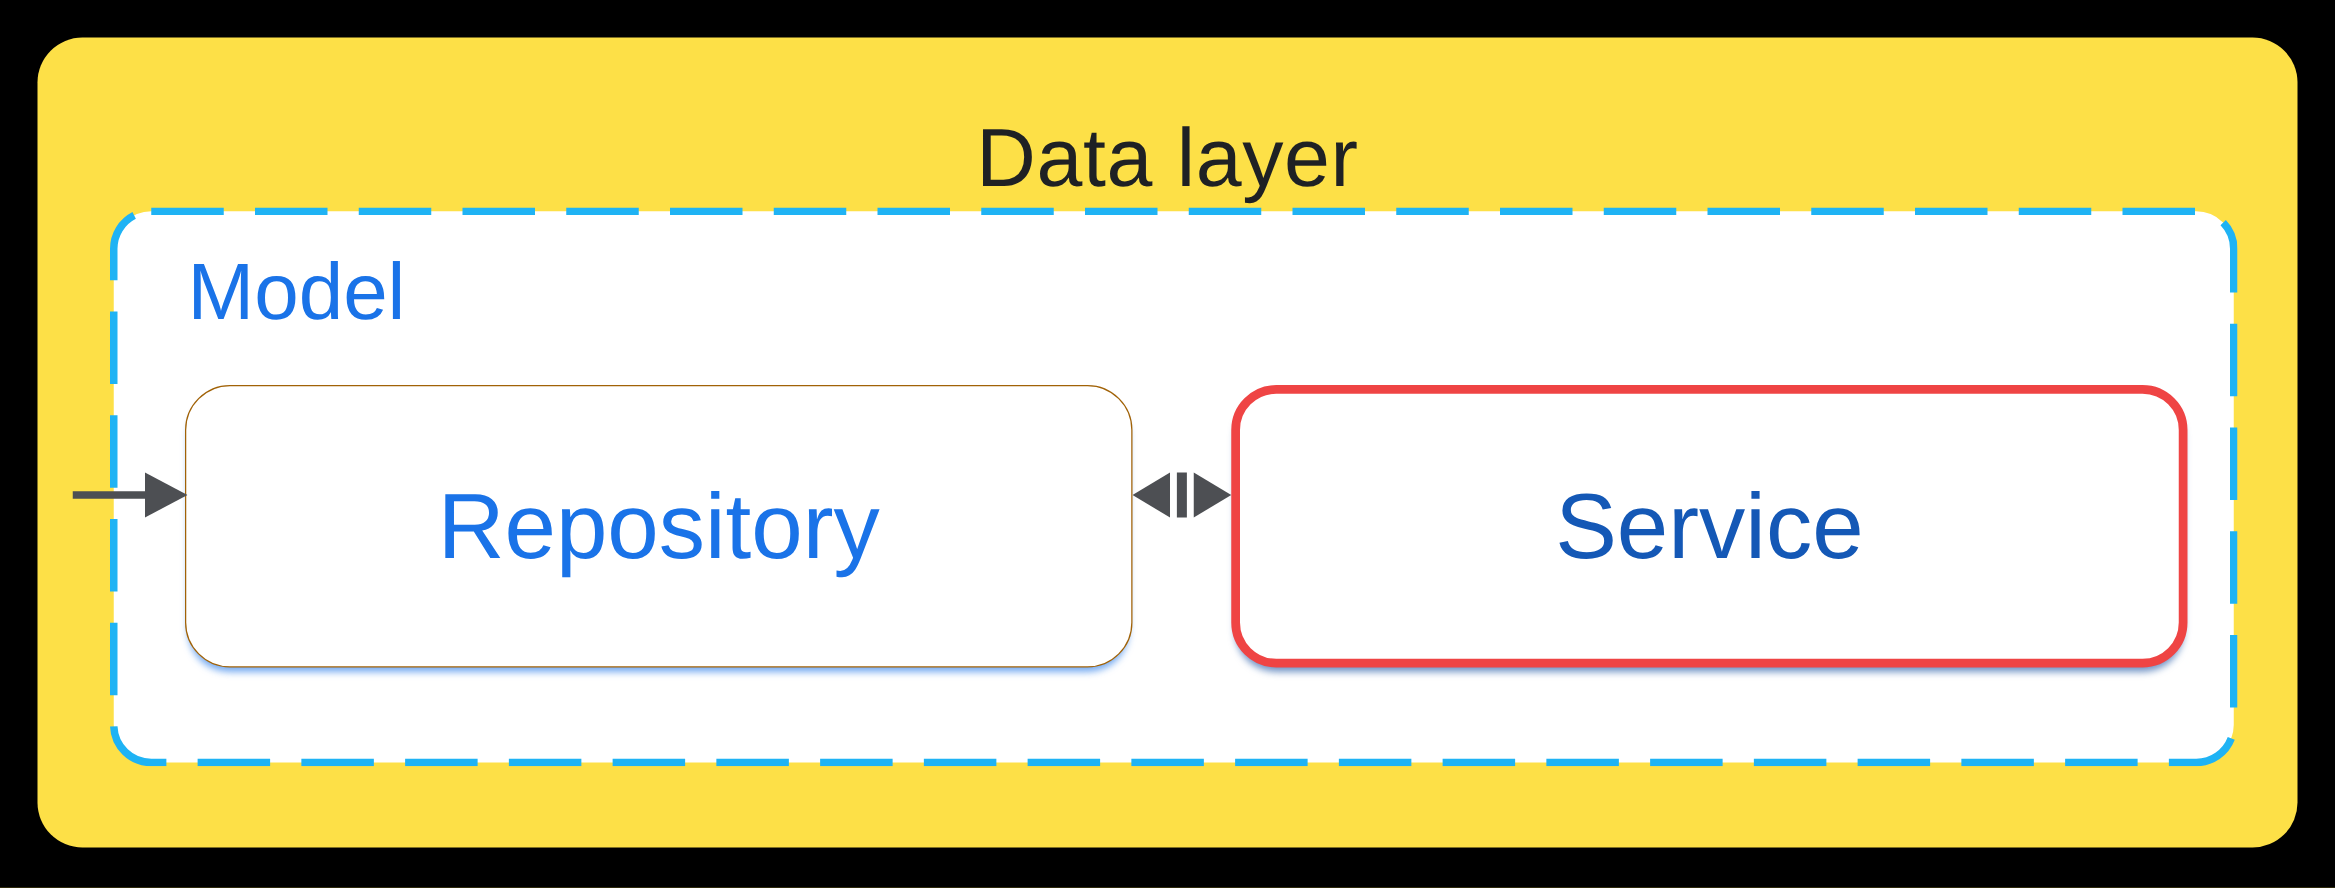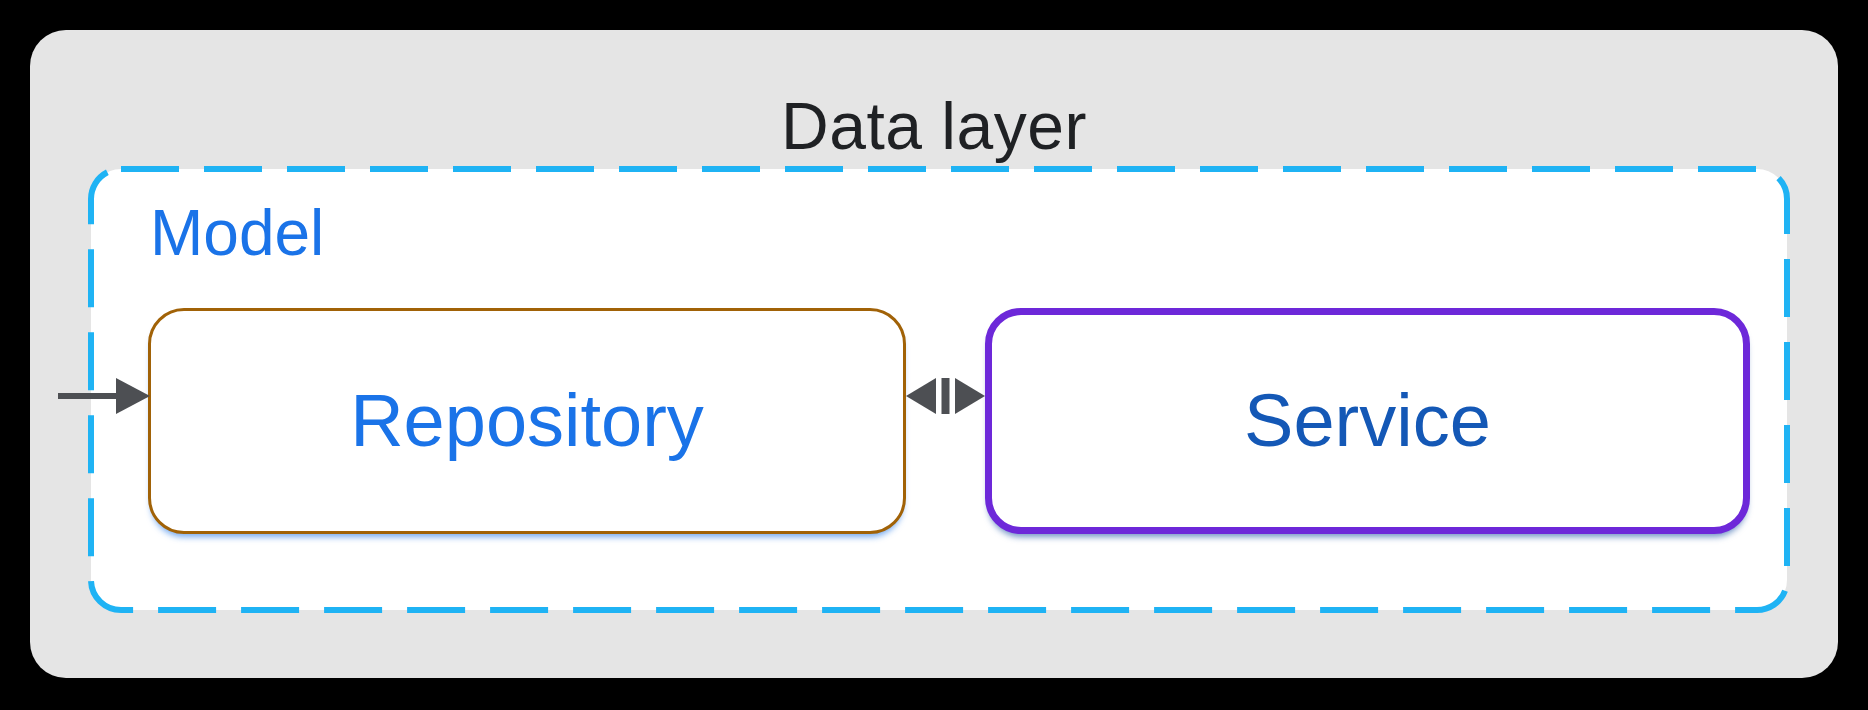--- a/index.html
+++ b/index.html
@@ -14,21 +14,21 @@
     height: 710px;
     background: #000000;
     overflow: hidden;
   }
   .card {
     position: absolute;
     left: 30px;
     top: 30px;
     width: 1808px;
     height: 648px;
-    background: #e5e5e5;
+    background: #fde047;
     border-radius: 36px;
   }
   .title {
     position: absolute;
     top: 58px;
     left: 0;
     right: 0;
     text-align: center;
     font-size: 66px;
     font-weight: 500;
@@ -65,28 +65,28 @@
     background: #ffffff;
     border-radius: 36px;
     box-sizing: border-box;
     display: flex;
     align-items: center;
     justify-content: center;
   }
   .node-repository {
     left: 60px;
     width: 758px;
-    border: 3px solid #a16207;
+    border: 1px solid #a16207;
     box-shadow: 0 6px 6px -3px rgba(26, 115, 232, 0.6);
     text-align: center;
   }
   .node-service {
     left: 897px;
     width: 765px;
-    border: 7px solid #6d28d9;
+    border: 7px solid #ef4444;
     box-shadow: 0 6px 6px -3px rgba(21, 78, 160, 0.6);
   }
   .node-label {
     font-size: 74px;
     font-weight: 500;
     line-height: 1;
   }
   .node-repository .node-label { color: #1a73e8; }
   .node-service    .node-label { color: #1458b6; }
 

